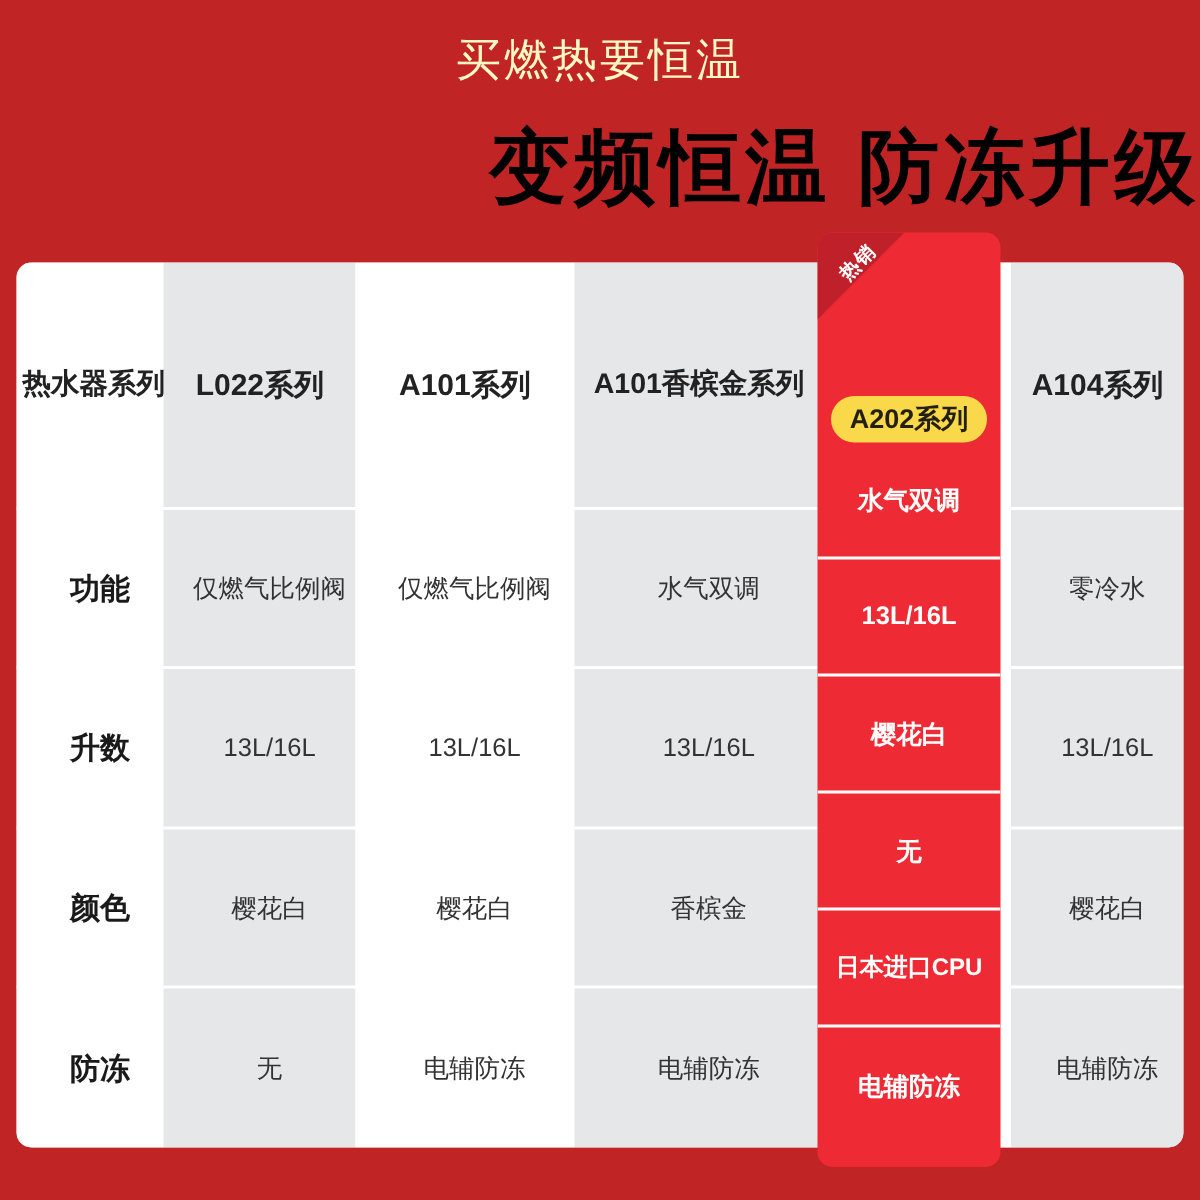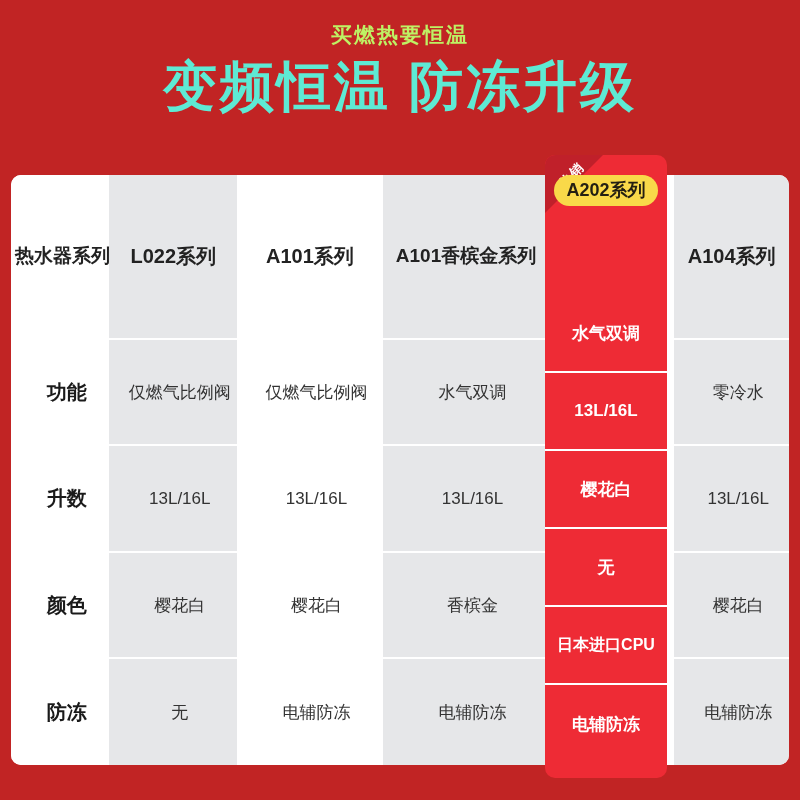--- a/index.html
+++ b/index.html
@@ -17,35 +17,36 @@
 
   
   .header {
     width: 800px;
     padding-top: 22px;
     text-align: center;
     position: relative;
     z-index: 1;
   }
   .head-sub {
-    font-size: 21px;
-    font-weight: bold;
-    color: #bef264;
+    font-size: 30px;
+    font-weight: normal;
+    color: #fef9c3;
     letter-spacing: 2px;
     line-height: 1.25;
     white-space: nowrap;
   }
   .head-main {
     font-size: 54px;
     font-weight: bold;
-    color: #5eead4;
+    color: #000000;
     letter-spacing: 3px;
     line-height: 1.22;
-    margin-top: 6px;
-    white-space: nowrap;
+    margin-top: 20px;
+    white-space: nowrap;
+    text-align: right;
   }
 
   
   .table-wrap {
     position: absolute;
     left: 11px;
     top: 175px;
     width: 778px;
     height: 590px;
     border-radius: 10px;
@@ -142,21 +143,21 @@
     letter-spacing: 1px;
     white-space: nowrap;
   }
   .hl-head {
     position: absolute;
     left: 0;
     top: 20px;
     width: 122px;
     height: 120px;
     display: flex;
-    align-items: flex-start;
+    align-items: flex-end;
     justify-content: center;
   }
   .hl-badge {
     background: #f9d949;
     color: #231f12;
     font-size: 18px;
     font-weight: bold;
     padding: 6px 12px 7px 12px;
     border-radius: 16px;
     white-space: nowrap;

